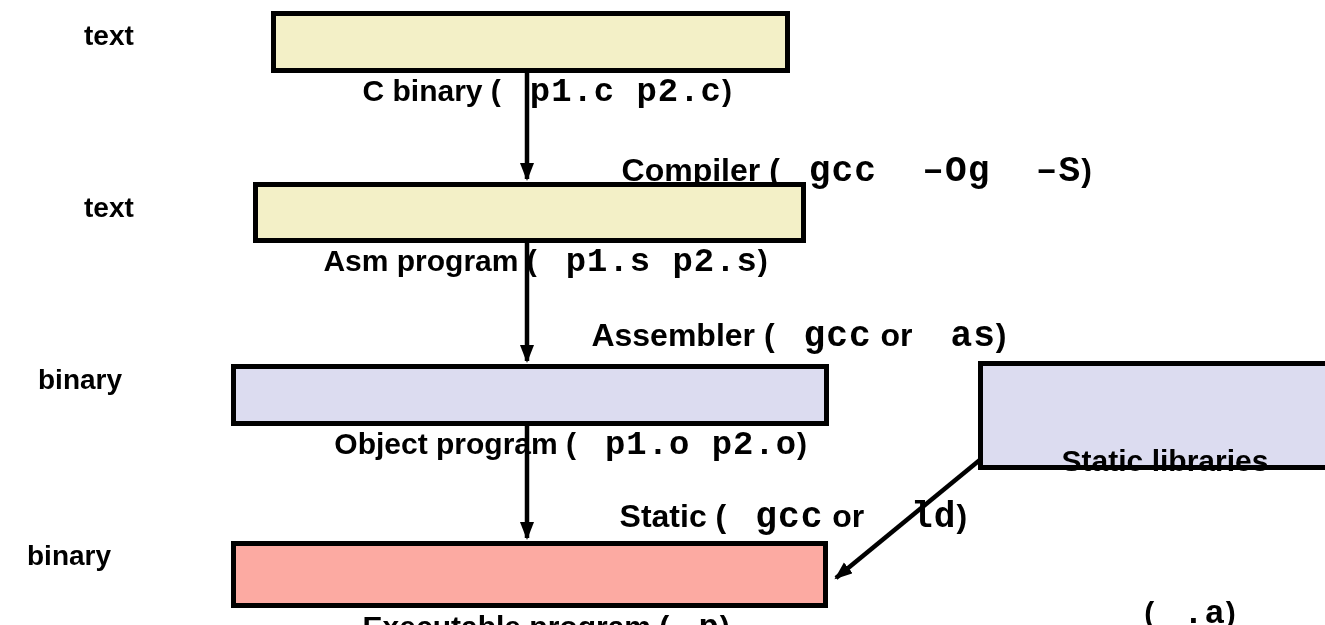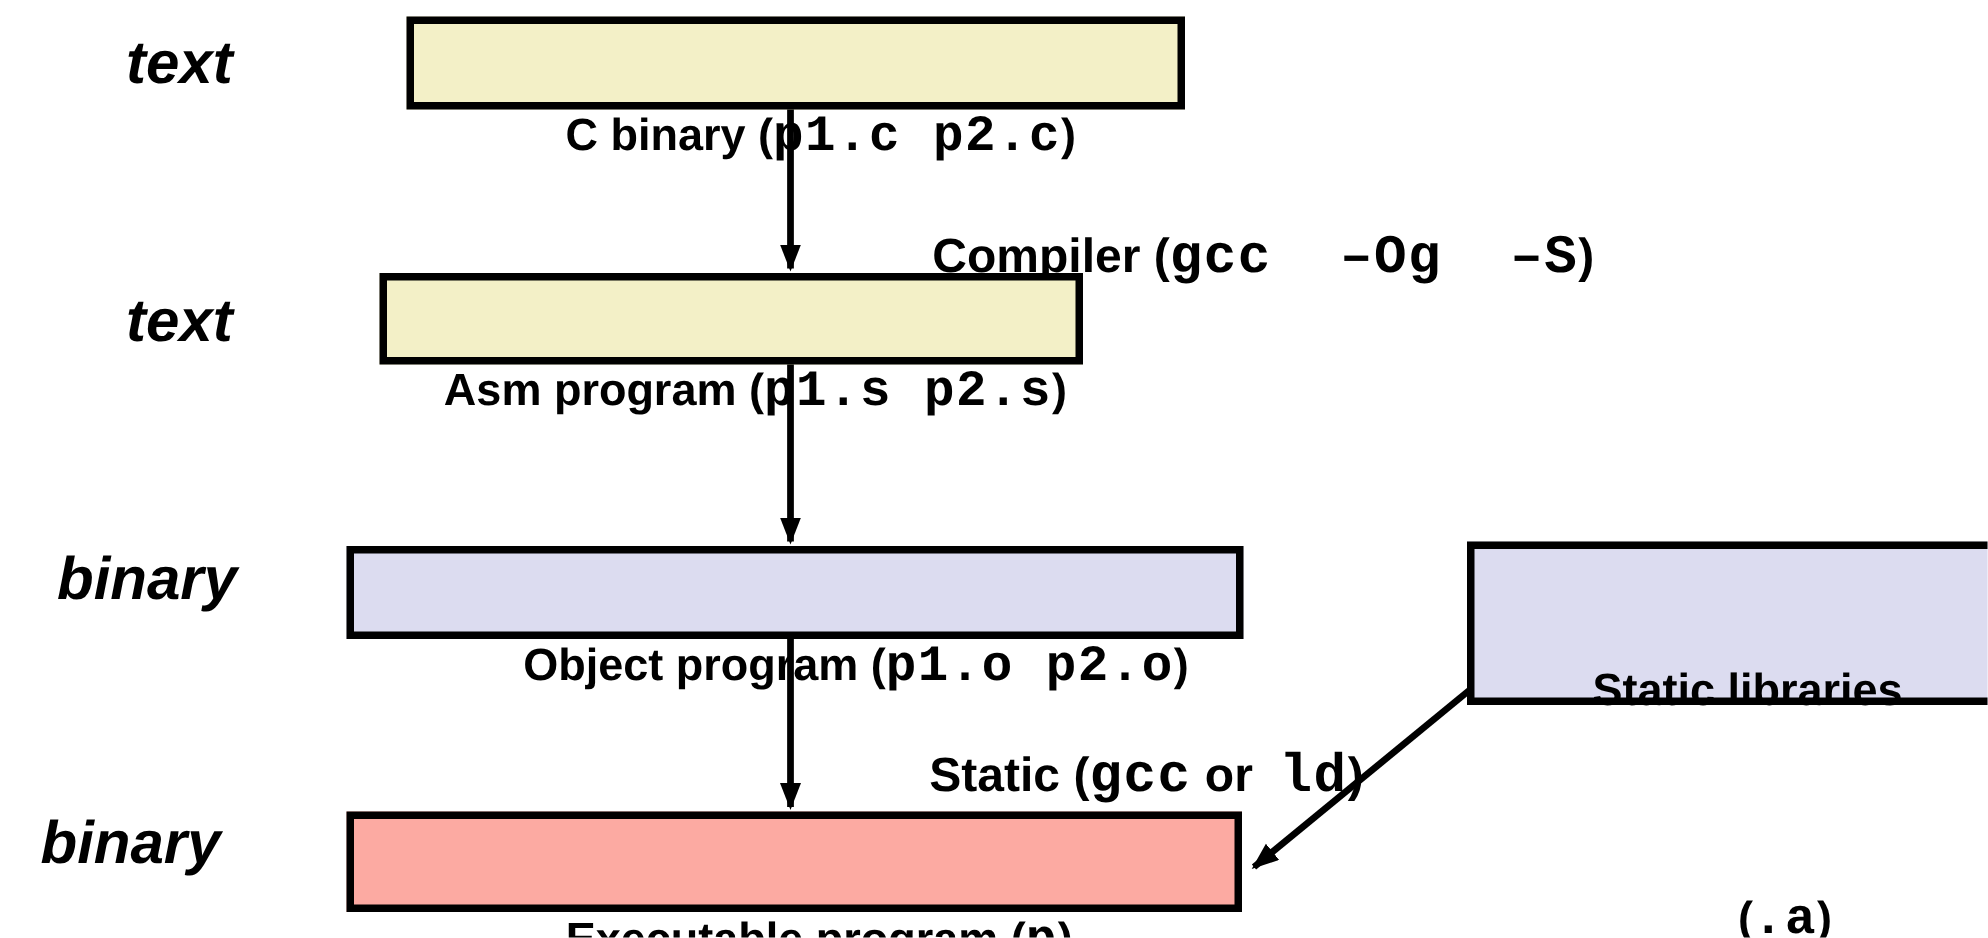--- a/index.html
+++ b/index.html
@@ -16,25 +16,25 @@
   .box{
     position:absolute;z-index:2;box-sizing:border-box;
     border:5px solid var(--border);text-align:center;font-weight:bold;
     font-size:30px;white-space:pre;
   }
   .box.yellow{background:var(--yellow);}
   .box.lavender{background:var(--lavender);}
   .box.salmon{background:var(--salmon);}
   .mono{
     font-family:"Liberation Mono",monospace;font-weight:bold;
-    font-size:1.13em;letter-spacing:1px;
+    font-size:1.13em;letter-spacing:1px;margin-left:29px;
   }
   .row-label{
-    position:absolute;z-index:2;font-weight:bold;font-style:italic;
-    font-size:40px;line-height:1;white-space:pre;
+    position:absolute;z-index:2;font-weight:bold;
+    font-size:28px;line-height:1;white-space:pre;
   }
   .step-label{
     position:absolute;z-index:2;font-weight:bold;font-size:32px;
     line-height:1.2;white-space:pre;
   }
   .static-line{line-height:42px;}
 </style>
 </head>
 <body>
 
@@ -58,24 +58,27 @@
   <div class="row-label" style="left:27px;top:542px;">binary</div>
 
   <div class="box yellow" style="left:271px;top:11px;width:519px;height:62px;line-height:50px;">
     <span>C binary (</span><span class="mono">p1.c p2.c</span><span>)</span>
   </div>
 
   <div class="step-label" style="left:586px;top:112px;">
     <span>Compiler (</span><span class="mono">gcc  –Og  –S</span><span>)</span>
   </div>
 
-  <div class="box yellow" style="left:253px;top:182px;width:469px;height:61px;line-height:49px;">
+  <div class="box yellow" style="left:253px;top:182px;width:553px;height:61px;line-height:49px;">
     <span>Asm program (</span><span class="mono">p1.s p2.s</span><span>)</span>
   </div>
 
+  <div class="step-label" style="left:557px;top:277px;">
+    <span>Assembler (</span><span class="mono">gcc</span><span> or </span><span class="mono">as</span><span>)</span>
+  </div>
 
   <div class="box lavender" style="left:231px;top:364px;width:598px;height:62px;line-height:50px;padding-left:48px;">
     <span>Object program (</span><span class="mono">p1.o p2.o</span><span>)</span>
   </div>
 
   <div class="box lavender" style="left:978px;top:361px;width:374px;height:109px;padding-top:6px;">
     <div class="static-line">Static libraries</div>
     <div class="static-line">
       <span>(</span><span class="mono">.a</span><span>)</span>
     </div>

